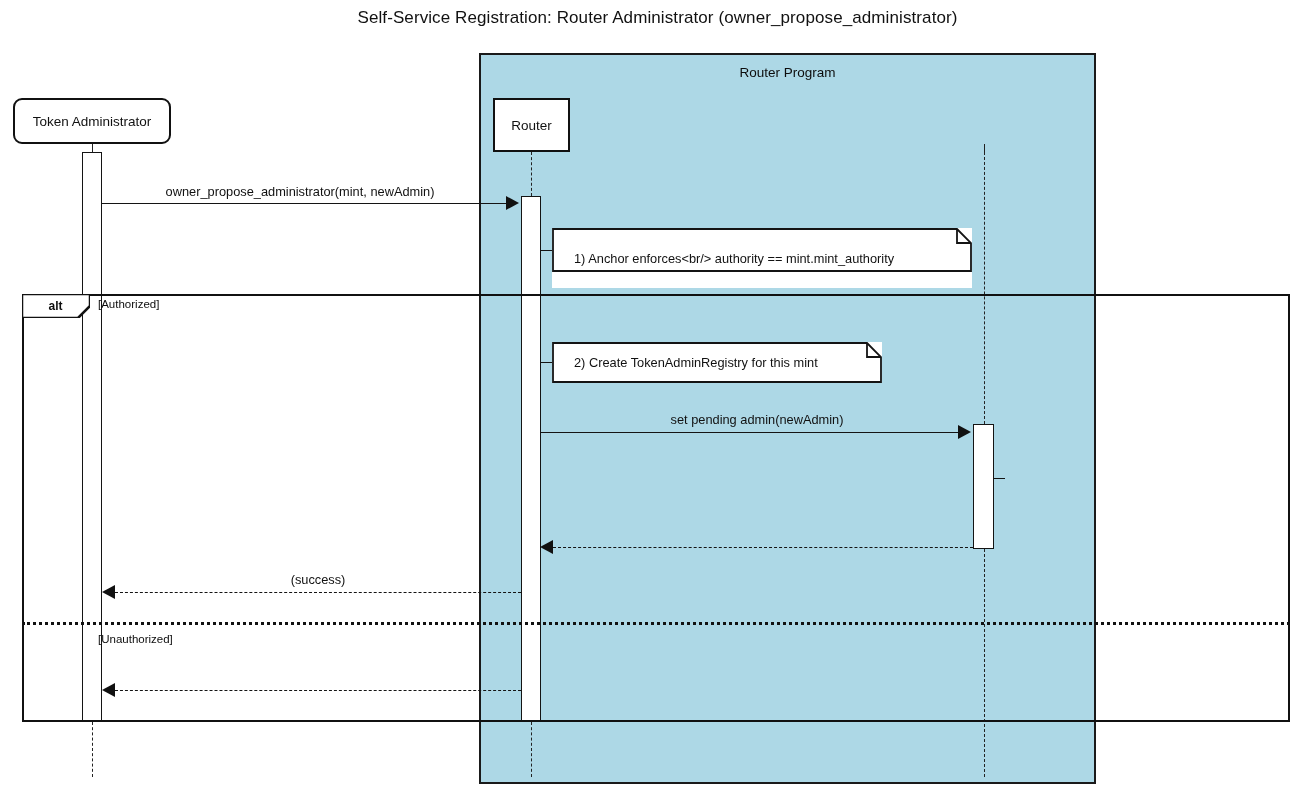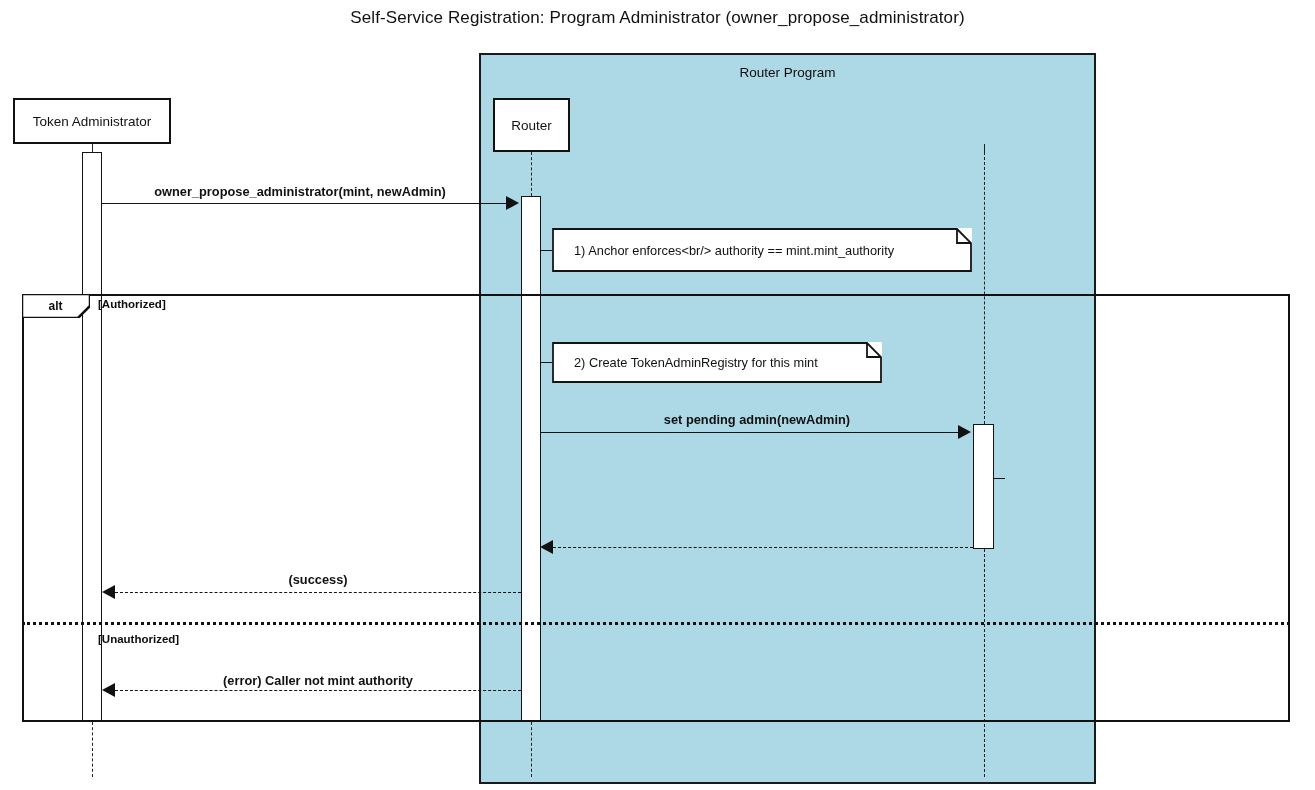--- a/index.html
+++ b/index.html
@@ -94,21 +94,20 @@
     border-top:7px solid transparent;
     border-bottom:7px solid transparent;
     border-right:13px solid #111111;
   }
   .msg-label{
     position:absolute;
     font-size:12.8px;
     color:#111111;
     white-space:nowrap;
     text-align:center;
-    font-weight:bold;
   }
   
   .note{
     position:absolute;
     box-sizing:border-box;
     background:#ffffff;
     display:flex;
     align-items:center;
     font-size:12.8px;
     color:#111111;
@@ -142,72 +141,72 @@
     display:flex;
     align-items:center;
     justify-content:center;
     box-sizing:border-box;
   }
   .frame-tab-svg{position:absolute;left:0;top:0;}
   .frame-tab-label{position:relative;z-index:2;}
   .guard{
     position:absolute;
     font-size:11.5px;
-    font-weight:bold;
+    font-weight:normal;
     color:#0d0d0d;
     white-space:nowrap;
   }
   .divider{
     position:absolute;
     height:0;
     border-top:3px dotted #111111;
   }
 </style>
 </head>
 <body>
 
 <div id="canvas">
 
-  <div class="diagram-title">Self-Service Registration: Program Administrator (owner_propose_administrator)</div>
+  <div class="diagram-title">Self-Service Registration: Router Administrator (owner_propose_administrator)</div>
 
   <div class="group-box" style="left:479px; top:53px; width:617px; height:731px;"></div>
   <div class="group-label" style="left:479px; top:65px; width:617px;">Router Program</div>
 
   <div class="lifeline-solid" style="left:92px; top:144px; height:8px;"></div>
   <div class="lifeline" style="left:92px; top:722px; height:55px;"></div>
 
   <div class="lifeline-solid" style="left:531px; top:144px; height:10px;"></div>
   <div class="lifeline" style="left:531px; top:152px; height:44px;"></div>
   <div class="lifeline" style="left:531px; top:722px; height:55px;"></div>
 
   <div class="lifeline-solid" style="left:984px; top:144px; height:10px;"></div>
   <div class="lifeline" style="left:984px; top:152px; height:272px;"></div>
   <div class="lifeline" style="left:984px; top:549px; height:228px;"></div>
 
-  <div class="participant" style="left:13px; top:98px; width:158px; height:46px;">
+  <div class="participant" style="left:13px; top:98px; width:158px; height:46px;border-radius:9px;">
     <span>Token Administrator</span>
   </div>
 
   <div class="participant" style="left:493px; top:98px; width:77px; height:54px;">
     <span>Router</span>
   </div>
 
 
   <div class="activation" style="left:82px; top:152px; width:20px; height:570px;"></div>
 
   <div class="activation" style="left:521px; top:196px; width:20px; height:526px;"></div>
 
   <div class="activation" style="left:973px; top:424px; width:21px; height:125px;"></div>
 
   <div class="msg-label" style="left:100px; top:184px; width:400px;">owner_propose_administrator(mint, newAdmin)</div>
   <div class="msg-line" style="left:102px; top:203px; width:406px;"></div>
   <div class="arrow-right" style="left:506px; top:196px;"></div>
 
   <div class="note-stem" style="left:541px; top:250px; width:11px;"></div>
-  <div class="note" style="left:552px; top:228px; width:420px; height:44px;">
+  <div class="note" style="left:552px; top:228px; width:420px; height:60px;">
     <svg class="note-svg" width="420" height="44" viewBox="0 0 420 44" aria-hidden="true">
       <path d="M1,1 L405,1 L419,15 L419,43 L1,43 Z" fill="#ffffff" stroke="#141414" stroke-width="1.8"></path>
       <path d="M405,1 L405,15 L419,15" fill="none" stroke="#141414" stroke-width="1.8"></path>
     </svg>
     <span class="note-text">1) Anchor enforces&lt;br/&gt; authority == mint.mint_authority</span>
   </div>
 
   <div class="frame" style="left:22px; top:294px; width:1268px; height:428px;"></div>
 
   <div class="frame-tab" style="left:22px; top:294px; width:68px; height:24px;">
@@ -238,17 +237,16 @@
   <div class="arrow-left" style="left:540px; top:540px;"></div>
 
   <div class="msg-label" style="left:115px; top:572px; width:406px;">(success)</div>
   <div class="msg-line dashed" style="left:115px; top:592px; width:406px;"></div>
   <div class="arrow-left" style="left:102px; top:585px;"></div>
 
   <div class="divider" style="left:22px; top:622px; width:1268px;"></div>
 
   <div class="guard" style="left:98px; top:633px;">[Unauthorized]</div>
 
-  <div class="msg-label" style="left:115px; top:673px; width:406px;">(error) Caller not mint authority</div>
   <div class="msg-line dashed" style="left:115px; top:690px; width:406px;"></div>
   <div class="arrow-left" style="left:102px; top:683px;"></div>
 
 </div>
 
 </body></html>

